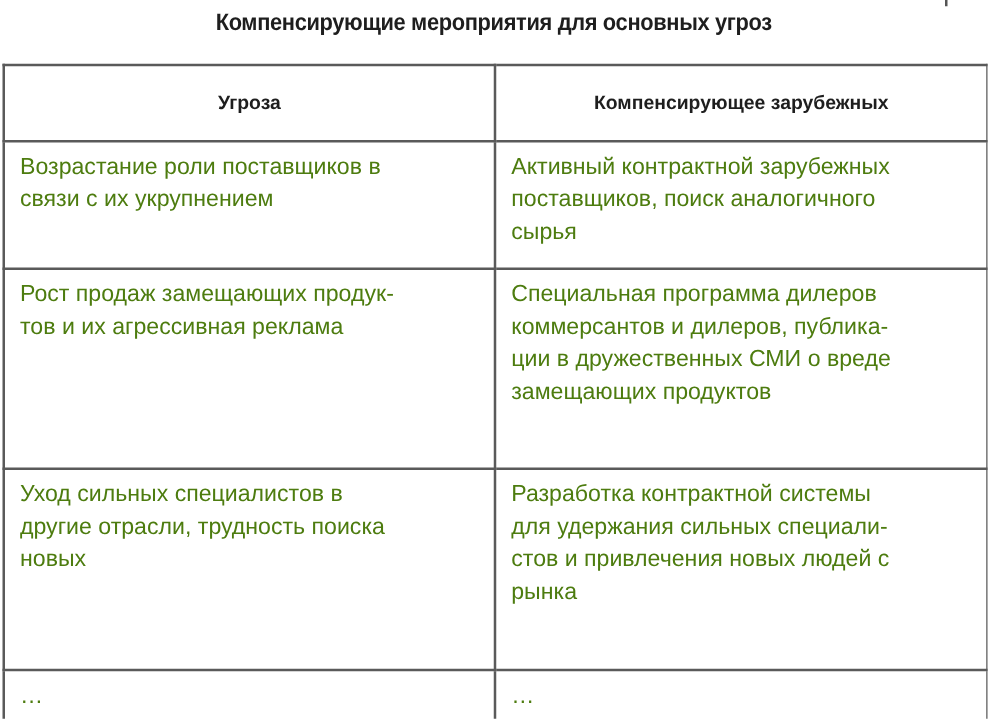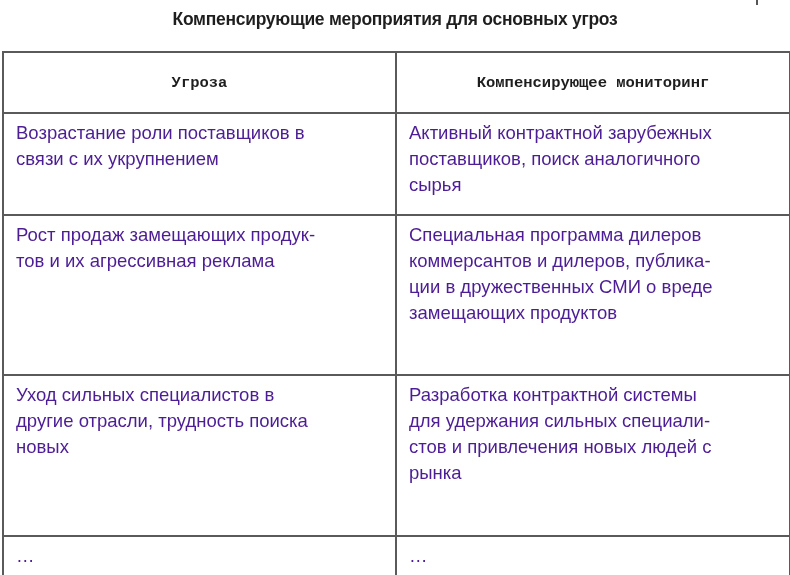--- a/index.html
+++ b/index.html
@@ -53,27 +53,26 @@
     table.threats col.c1 { width: 393px; }
     table.threats col.c2 { width: 394px; }
     table.threats th {
       height: 59px;
       vertical-align: middle;
       text-align: center;
       font-weight: bold;
       font-size: 15.5px;
       color: #1e1e1e;
       padding: 0;
-      font-family: Liberation Mono, monospace;
     }
     table.threats td {
       font-size: 18.5px;
       line-height: 26px;
       padding: 6px 8px 0 12px;
-      color: #4c1d95;
+      color: #4d7c0f;
     }
     tr.r1 td { height: 94px; }
     tr.r2 td { height: 152px; margin-top: 20px; }
     tr.r3 td { height: 153px; margin-top: 32px; }
     tr.r4 td { height: 36px; }
     .cell-text {
       white-space: pre-line;
       display: block;
     }
   </style>
@@ -85,21 +84,21 @@
 <div class="doc-title">Компенсирующие мероприятия для основных угроз</div>
 
 <table class="threats">
   <colgroup>
     <col class="c1">
     <col class="c2">
   </colgroup>
   <thead>
     <tr>
       <th>Угроза</th>
-      <th>Компенсирующее мониторинг</th>
+      <th>Компенсирующее зарубежных</th>
     </tr>
   </thead>
   <tbody>
     <tr class="r1">
       <td>
           <span class="cell-text">Возрастание роли поставщиков в
 связи с их укрупнением</span>
         </td>
       <td>
           <span class="cell-text">Активный контрактной зарубежных

